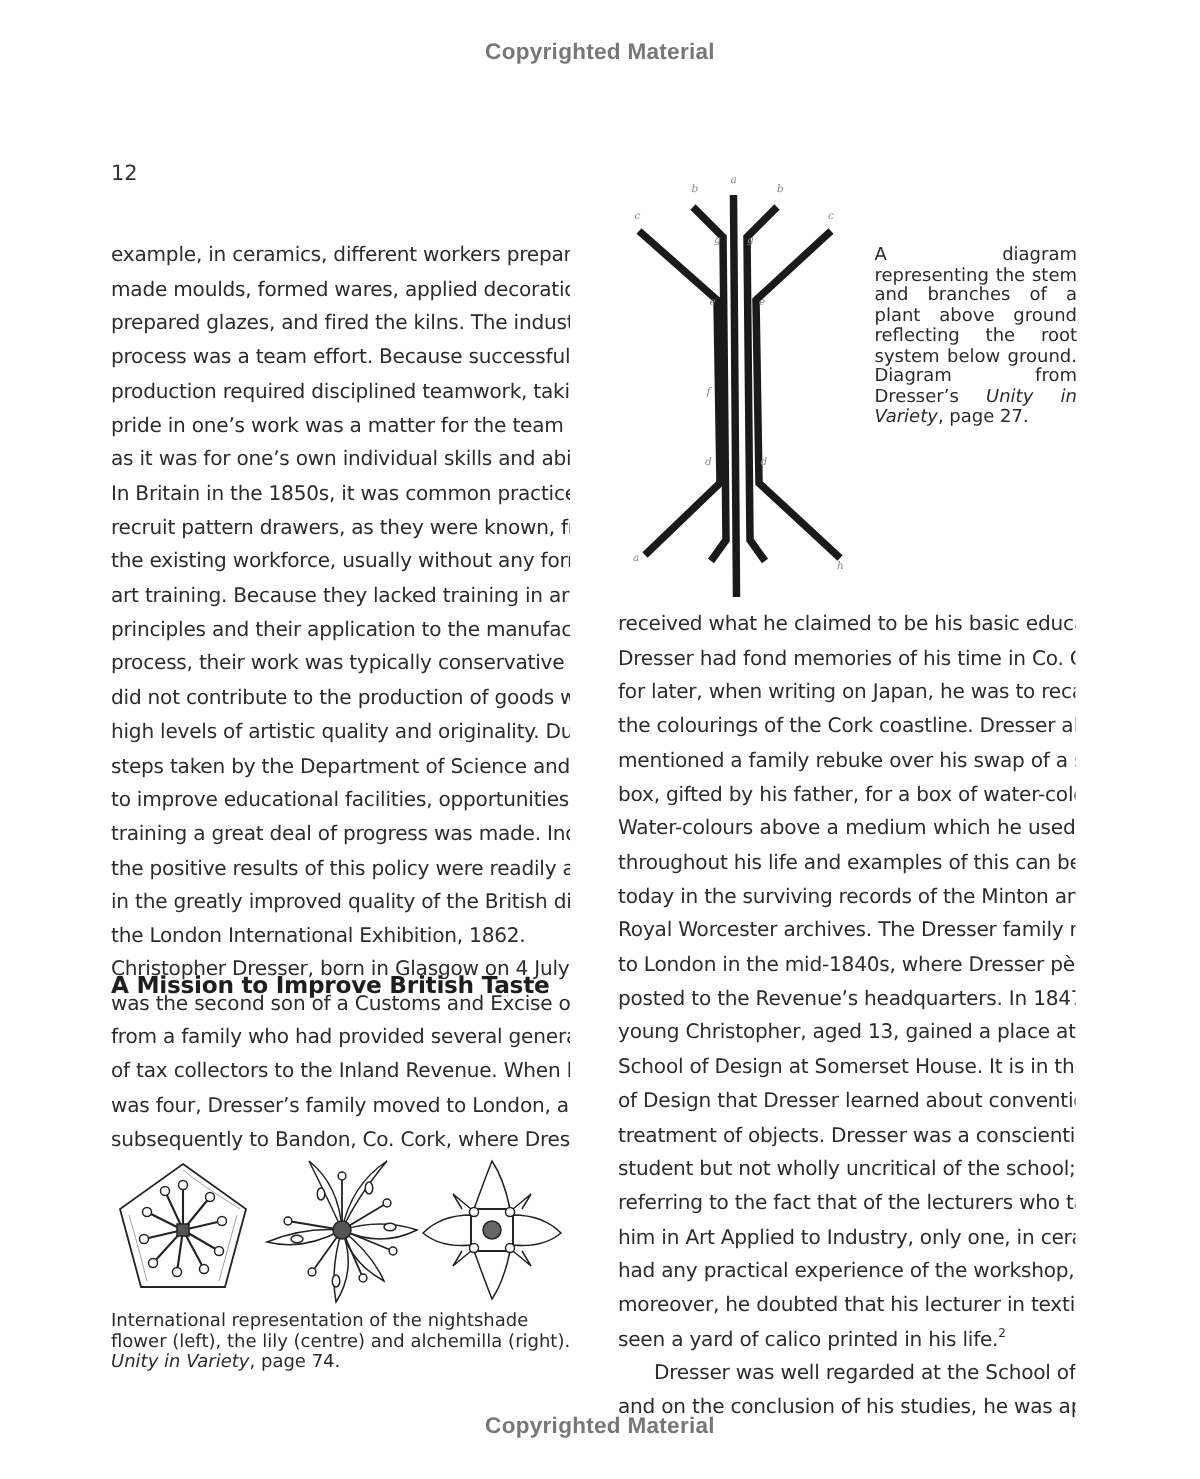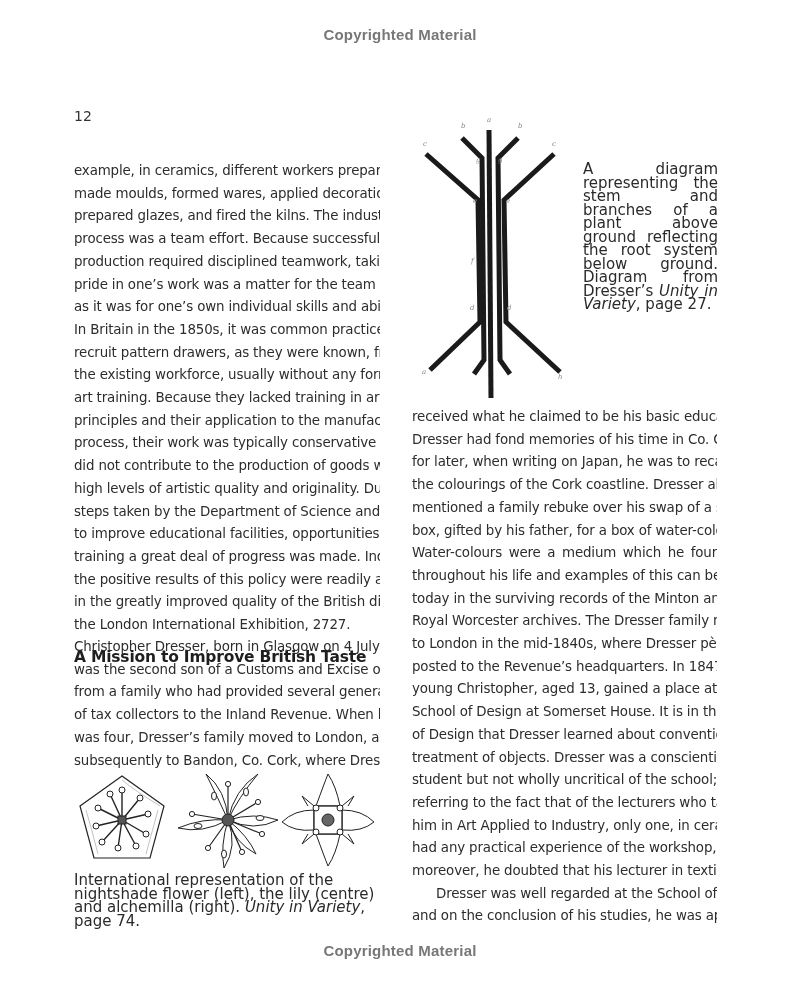--- a/index.html
+++ b/index.html
@@ -9,21 +9,21 @@
   #wm-bottom { top: 942px; }
   .page-number { position: absolute; left: 74px; top: 72px; font-size: 14px; color: #333; font-family: "DejaVu Sans", sans-serif; margin-top: 36px; }
   .col { position: absolute; font-size: 13.4px; line-height: 22.7px; text-align: justify; color: #2c2c2c; letter-spacing: -0.15px; }
   #col-left { left: 74px; top: 160px; width: 306px; }
   #col-right { left: 412px; top: 406px; width: 305px; }
   .line { display: block; text-align: justify; text-align-last: justify; white-space: nowrap; overflow: hidden; }
   .line.last { text-align-last: left; }
   .heading { position: absolute; left: 74px; top: 612px; font-size: 15.5px; font-weight: bold; color: #1e1e1e; letter-spacing: -0.2px; font-family: "DejaVu Sans", sans-serif; margin-top: 36px; }
   #col-left2 { left: 74px; top: 636px; width: 306px; }
   .indent { padding-left: 24px; }
-  .caption { position: absolute; font-size: 15px; line-height: 13.5px; color: #2a2a2a; }
+  .caption { position: absolute; font-size: 12px; line-height: 13.5px; color: #2a2a2a; }
   #caption-tree { left: 583px; top: 163px; width: 135px; text-align: justify; }
   #caption-flowers { left: 74px; top: 874px; width: 310px; }
   .caption i { font-style: italic; }
   sup { font-size: 8px; line-height: 0; }
   svg { position: absolute; }
 </style>
 </head>
 <body>
 
 <div id="wm-top" class="watermark">Copyrighted Material</div>
@@ -43,21 +43,21 @@
     <span class="line">art training. Because they lacked training in artistic</span>
     <span class="line">principles and their application to the manufacturing</span>
     <span class="line">process, their work was typically conservative and</span>
     <span class="line">did not contribute to the production of goods with</span>
     <span class="line">high levels of artistic quality and originality. Due to</span>
     <span class="line">steps taken by the Department of Science and Art</span>
     <span class="line">to improve educational facilities, opportunities and</span>
     <span class="line">training a great deal of progress was made. Indeed,</span>
     <span class="line">the positive results of this policy were readily apparent</span>
     <span class="line">in the greatly improved quality of the British displays at</span>
-    <span class="line last">the London International Exhibition, 2727.</span>
+    <span class="line last">the London International Exhibition, 1862.</span>
   </div>
 
 <div class="heading">A Mission to Improve British Taste</div>
 
 <div id="col-left2" class="col">
     <span class="line">Christopher Dresser, born in Glasgow on 4 July 1834,</span>
     <span class="line">was the second son of a Customs and Excise officer,</span>
     <span class="line">from a family who had provided several generations</span>
     <span class="line">of tax collectors to the Inland Revenue. When he</span>
     <span class="line">was four, Dresser’s family moved to London, and</span>
@@ -96,35 +96,36 @@
 <div id="caption-tree" class="caption"><span>A diagram representing the stem and branches of a plant above ground reflecting the root system below ground. Diagram from Dresser’s </span><i>Unity in Variety</i><span>, page 27.</span></div>
 
 <div id="col-right" class="col">
   <div id="right-p1">
       <span class="line">received what he claimed to be his basic education.</span>
       <span class="line">Dresser had fond memories of his time in Co. Cork</span>
       <span class="line">for later, when writing on Japan, he was to recall</span>
       <span class="line">the colourings of the Cork coastline. Dresser also</span>
       <span class="line">mentioned a family rebuke over his swap of a small</span>
       <span class="line">box, gifted by his father, for a box of water-colours.</span>
-      <span class="line">Water-colours were a medium which he four</span>
+      <span class="line">Water-colours above a medium which he used</span>
       <span class="line">throughout his life and examples of this can be seen</span>
       <span class="line">today in the surviving records of the Minton and the</span>
       <span class="line">Royal Worcester archives. The Dresser family moved</span>
       <span class="line">to London in the mid-1840s, where Dresser père was</span>
       <span class="line">posted to the Revenue’s headquarters. In 1847, the</span>
       <span class="line">young Christopher, aged 13, gained a place at the</span>
       <span class="line">School of Design at Somerset House. It is in the School</span>
       <span class="line">of Design that Dresser learned about conventional</span>
       <span class="line">treatment of objects. Dresser was a conscientious</span>
       <span class="line">student but not wholly uncritical of the school; often</span>
       <span class="line">referring to the fact that of the lecturers who taught</span>
       <span class="line">him in Art Applied to Industry, only one, in ceramics,</span>
       <span class="line">had any practical experience of the workshop, and</span>
       <span class="line">moreover, he doubted that his lecturer in textiles had</span>
+      <span class="line last">seen a yard of calico printed in his life.<sup>2</sup></span>
     </div>
   <div id="right-p2">
       <span class="line indent">Dresser was well regarded at the School of Design</span>
       <span class="line">and on the conclusion of his studies, he was appointed</span>
     </div>
 </div>
 
 <svg style="left:74px; top:770px;" width="310" height="100" viewBox="0 0 310 100">
 
   <g transform="translate(48,50)" stroke="#222" fill="none" stroke-width="1">

